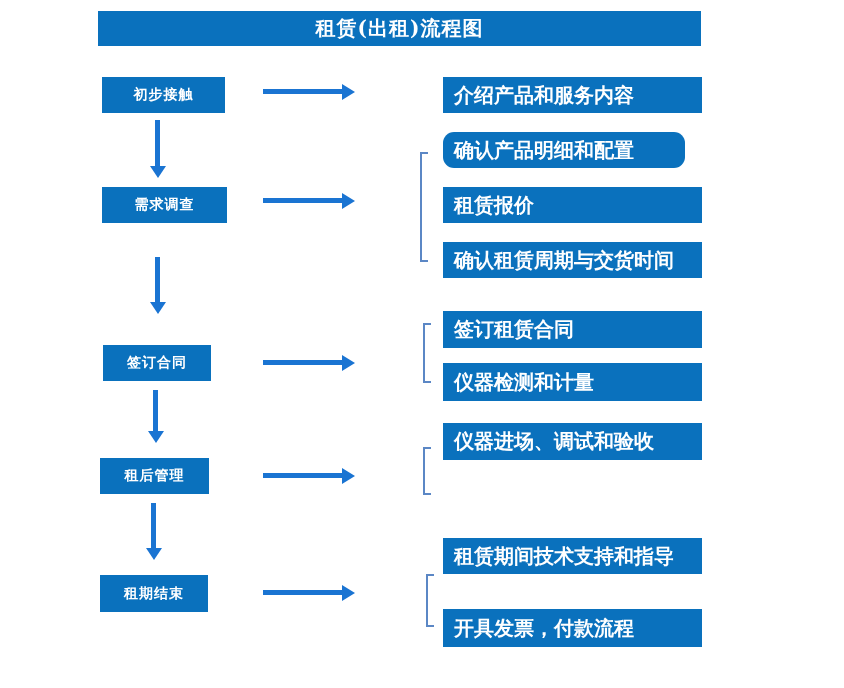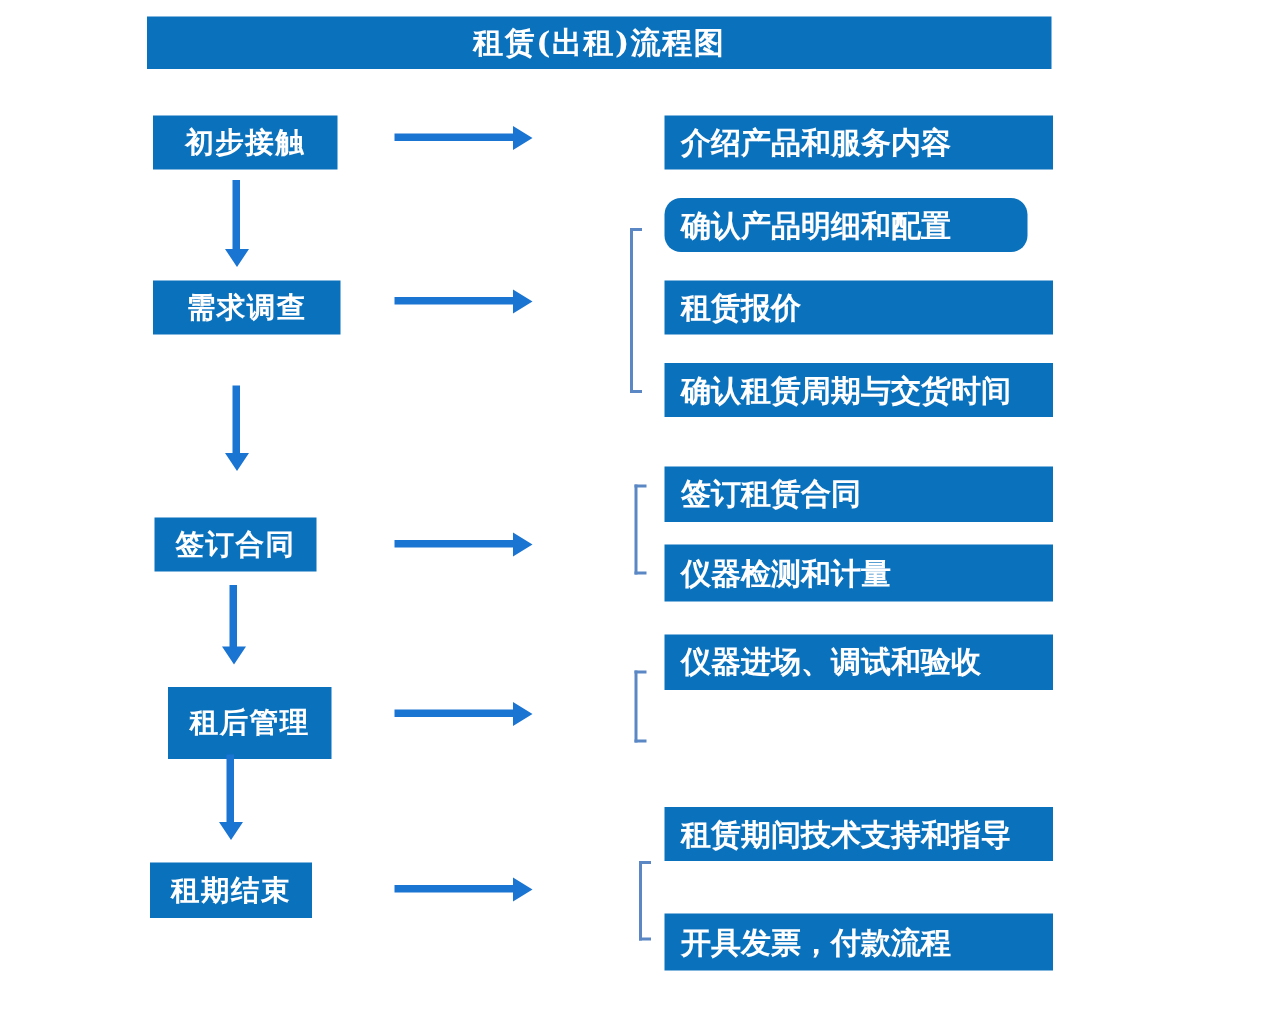--- a/index.html
+++ b/index.html
@@ -32,21 +32,21 @@
     position: absolute;
     background: var(--box, #0a71bd);
     color: var(--text, #ffffff);
     display: flex;
     align-items: center;
     box-sizing: border-box;
     white-space: nowrap;
   }
   .left-node {
     justify-content: center;
-    font-size: 19px;
+    font-size: 14px;
     letter-spacing: 1px;
   }
   .right-node {
     justify-content: flex-start;
     padding-left: 11px;
     font-size: 20px;
   }
   .h-arrow { position: absolute; height: 16px; }
   .h-arrow .shaft {
     position: absolute;
@@ -90,21 +90,21 @@
 
 <div class="canvas">
 
   <div class="titlebar">
     <span>租赁(出租)流程图</span>
   </div>
 
   <div class="node left-node" style="left:102px; top:77px;  width:123px; height:36px;">初步接触</div>
   <div class="node left-node" style="left:102px; top:187px; width:125px; height:36px;">需求调查</div>
   <div class="node left-node" style="left:103px; top:345px; width:108px; height:36px;">签订合同</div>
-  <div class="node left-node" style="left:100px; top:458px; width:109px; height:48px;margin-left:12px;">租后管理</div>
+  <div class="node left-node" style="left:100px; top:458px; width:109px; height:36px;">租后管理</div>
   <div class="node left-node" style="left:100px; top:575px; width:108px; height:37px;">租期结束</div>
 
   <div class="node right-node" style="left:443px; top:77px;  width:259px; height:36px;">介绍产品和服务内容</div>
   <div class="node right-node" style="left:443px; top:132px; width:242px; height:36px;border-radius:11px;">确认产品明细和配置</div>
   <div class="node right-node" style="left:443px; top:187px; width:259px; height:36px;">租赁报价</div>
   <div class="node right-node" style="left:443px; top:242px; width:259px; height:36px;">确认租赁周期与交货时间</div>
   <div class="node right-node" style="left:443px; top:311px; width:259px; height:37px;">签订租赁合同</div>
   <div class="node right-node" style="left:443px; top:363px; width:259px; height:38px;">仪器检测和计量</div>
   <div class="node right-node" style="left:443px; top:423px; width:259px; height:37px;">仪器进场、调试和验收</div>
   <div class="node right-node" style="left:443px; top:491px; width:259px; height:36px;margin-top:47px;">租赁期间技术支持和指导</div>

